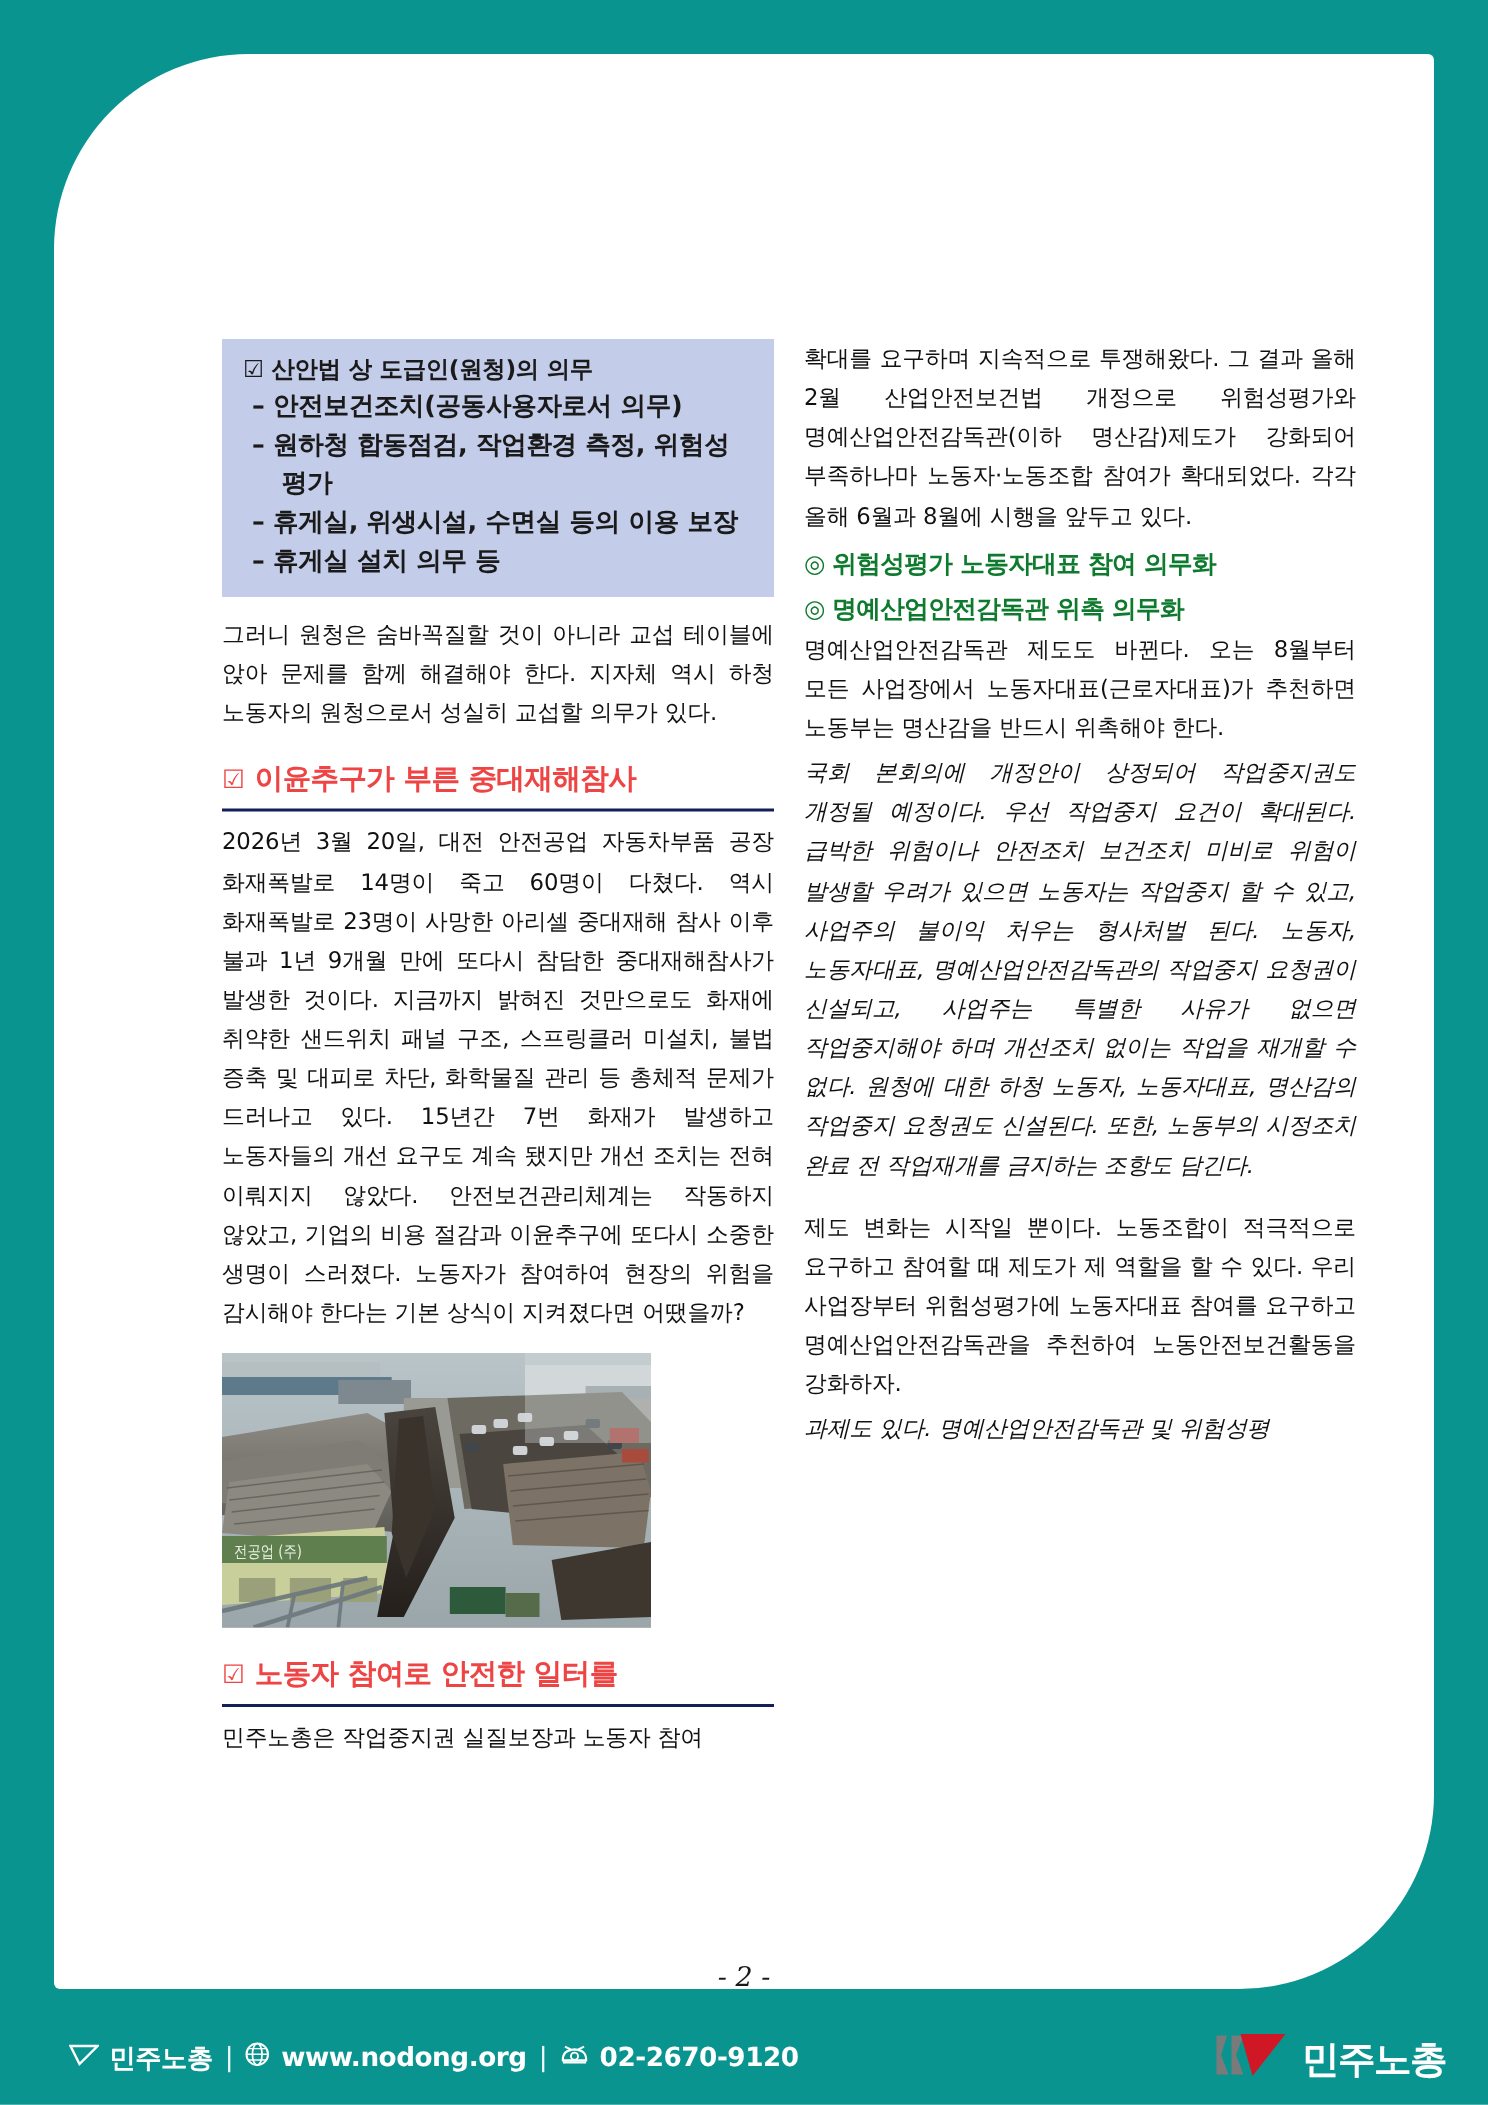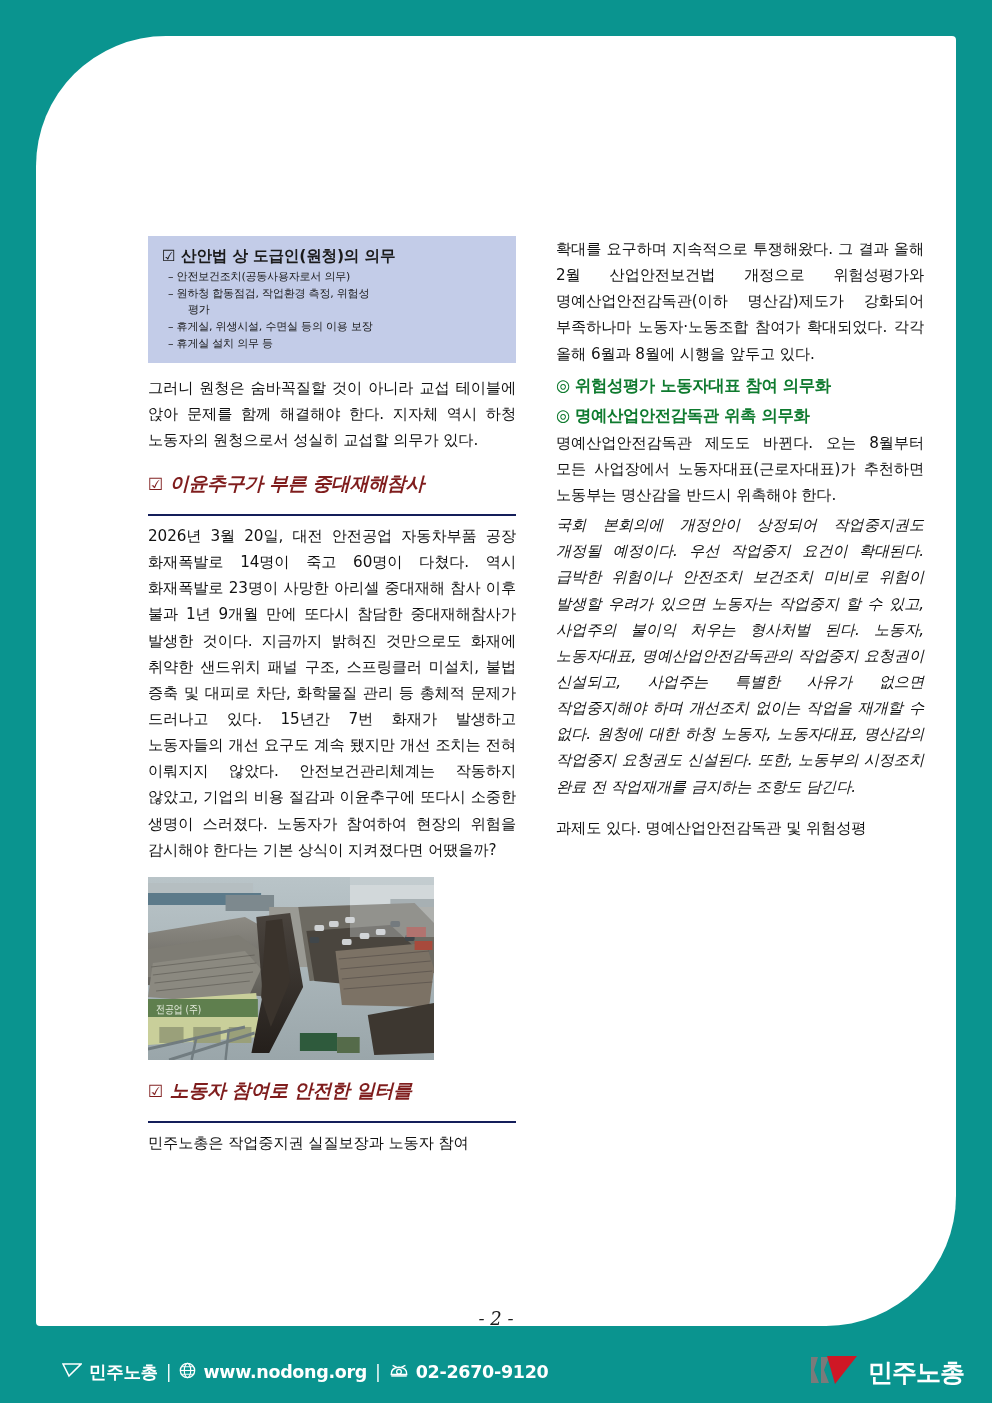--- a/index.html
+++ b/index.html
@@ -35,25 +35,25 @@
     border-bottom-right-radius: 130px;
     border-top-right-radius: 4px;
     border-bottom-left-radius: 4px;
     overflow: hidden;
   }
 
   
   .content {
     position: absolute;
     left: 112px;
-    top: 200px;
+    top: 190px;
     width: 776px;
     height: 1095px;
     display: flex;
-    gap: 40px;
+    gap: 20px;
   }
 
   .col {
     width: 368px;
     position: relative;
   }
 
   
   .body-text {
     font-size: 15.2px;
@@ -77,43 +77,42 @@
   }
   .callout-title {
     font-size: 15.6px;
     font-weight: 700;
     color: #1a1a1a;
     line-height: 1.52;
     letter-spacing: -0.2px;
     white-space: nowrap;
   }
   .callout-item {
-    font-size: 11px;
-    font-weight: 400;
+    font-size: 17px;
+    font-weight: 700;
     color: #1a1a1a;
     line-height: 1.52;
     letter-spacing: -0.2px;
     padding-left: 8px;
     text-indent: -2px;
   }
   .callout-item .cont { display: block; padding-left: 20px; }
 
   
   .h-navy {
     font-size: 19px;
     font-weight: 700;
-    color: #7f1d1d;
+    color: #ef4444;
     letter-spacing: -0.4px;
     border-bottom: 2px solid #141e5a;
     display: block;
-    padding-bottom: 17px;
+    padding-bottom: 7px;
     margin-top: 18px;
     margin-bottom: 7px;
     white-space: nowrap;
-    font-style: italic;
   }
   .h-navy .chk { font-weight: 400; margin-right: 7px; font-size: 17px; }
 
   
   .h-green {
     font-size: 16.4px;
     font-weight: 700;
     color: #0e7a2e;
     letter-spacing: -0.4px;
     margin-top: 8px;
@@ -143,21 +142,21 @@
     text-align: center;
     font-family: "DejaVu Serif", "Liberation Serif", serif;
     font-style: italic;
     font-size: 18px;
     color: #1a1a1a;
     z-index: 5;
   }
 
   .footer-bar {
     position: absolute;
-    left: 16px;
+    left: 0;
     right: 0;
     bottom: 0;
     height: 62px;
     background: #0a948f;
     z-index: 4;
     display: flex;
     align-items: center;
   }
 
   .footer-left {
@@ -344,20 +343,21 @@
 
       <h3 class="h-green">
         <span class="mark">◎</span><span>명예산업안전감독관 위촉 의무화</span>
       </h3>
       <p class="body-text">명예산업안전감독관 제도도 바뀐다. 오는 8월부터 모든 사업장에서 노동자대표(근로자대표)가 추천하면 노동부는 명산감을 반드시 위촉해야 한다.</p>
 
       <p class="body-text">국회 본회의에 개정안이 상정되어 작업중지권도 개정될 예정이다. 우선 작업중지 요건이 확대된다. 급박한 위험이나 안전조치 보건조치 미비로 위험이 발생할 우려가 있으면 노동자는 작업중지 할 수 있고, 사업주의 불이익 처우는 형사처벌 된다. 노동자, 노동자대표, 명예산업안전감독관의 작업중지 요청권이 신설되고, 사업주는 특별한 사유가 없으면 작업중지해야 하며 개선조치 없이는 작업을 재개할 수 없다. 원청에 대한 하청 노동자, 노동자대표, 명산감의 작업중지 요청권도 신설된다. 또한, 노동부의 시정조치 완료 전 작업재개를 금지하는 조항도 담긴다.</p>
 
       <div class="spacer-para"></div>
 
+      <p class="body-text">제도 변화는 시작일 뿐이다. 노동조합이 적극적으로 요구하고 참여할 때 제도가 제 역할을 할 수 있다. 우리 사업장부터 위험성평가에 노동자대표 참여를 요구하고 명예산업안전감독관을 추천하여 노동안전보건활동을 강화하자.</p>
       <p class="body-text">과제도 있다. 명예산업안전감독관 및 위험성평</p>
     </div>
 
   </div>
 </div>
 
 <div class="page-number">- 2 -</div>
 
 <div class="footer-bar">
 

